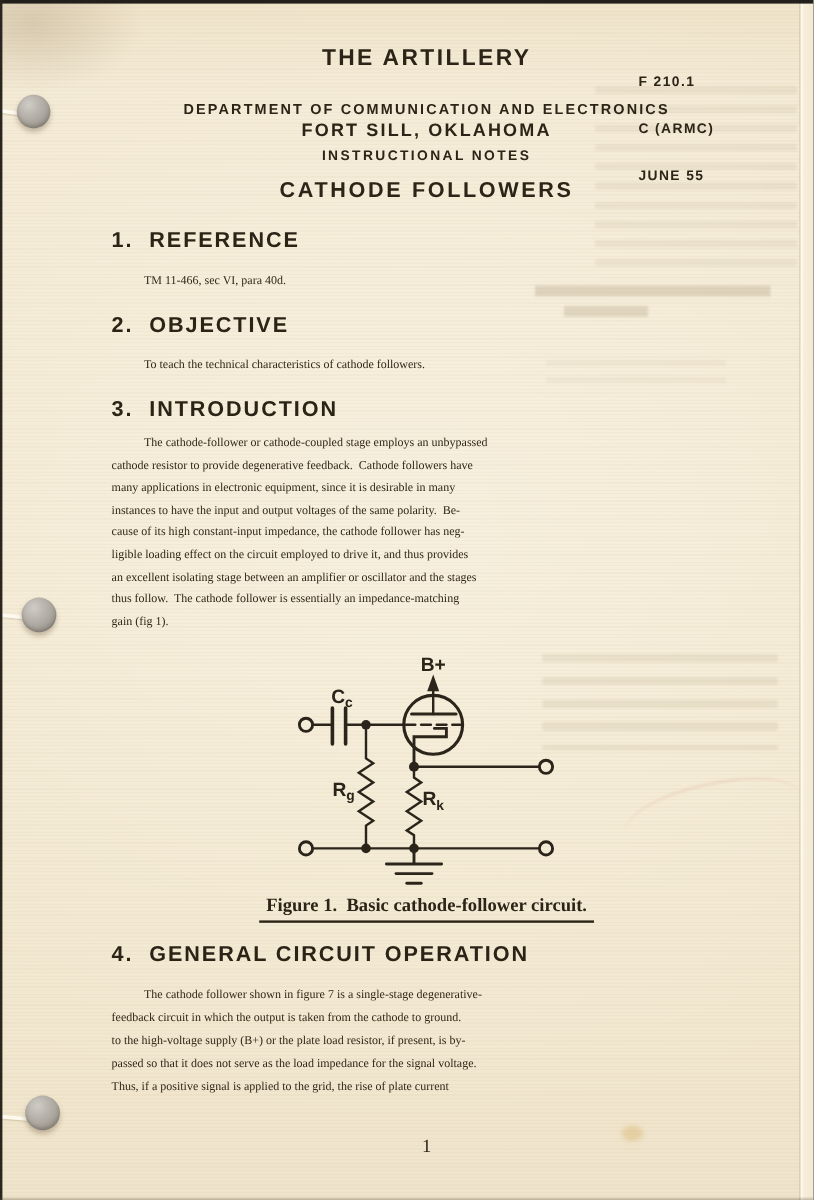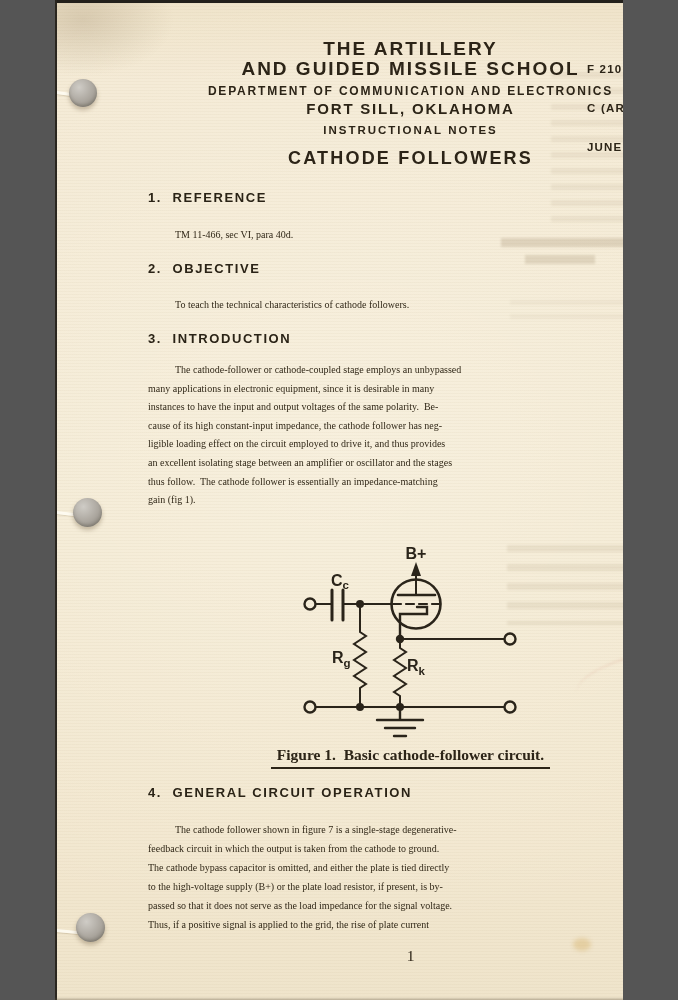--- a/index.html
+++ b/index.html
@@ -1,18 +1,18 @@
 <!DOCTYPE html>
 <html><head>
 <meta charset="utf-8">
 <style>
   html,body{margin:0;padding:0;background:#555;}
   .page{
     position:relative;
-    width:568px;height:1000px;
+    width:678px;height:1000px;
     margin:0 auto;
     overflow:hidden;
     background:
       radial-gradient(ellipse 130px 80px at 28px 20px, rgba(120,98,66,0.20), rgba(120,98,66,0) 70%),
       radial-gradient(ellipse 900px 700px at 50% 45%, rgba(255,252,242,0.35), rgba(255,252,242,0) 70%),
       linear-gradient(180deg,#efe3c9 0%, #f4ead5 8%, #f3e9d2 55%, #f2e7cf 85%, #efe4cb 100%);
     font-family:"Liberation Serif", serif;
     color:#2c2417;
   }
   
@@ -36,21 +36,21 @@
   .hdr-center{position:absolute;left:93px;width:525px;text-align:center;white-space:pre;}
   .school1{top:38px;font-size:19px;letter-spacing:2px;}
   .school2{top:58px;font-size:19px;letter-spacing:2px;}
   .dept{top:84px;font-size:12px;letter-spacing:1.8px;}
   .loc{top:100px;font-size:15px;letter-spacing:1.8px;}
   .docblock{position:absolute;left:532px;top:37px;font-size:11.5px;letter-spacing:1.2px;line-height:13px;white-space:pre;}
   .notes{top:124px;font-size:11.5px;letter-spacing:2px;}
   .doctitle{top:148px;font-size:18px;letter-spacing:2.2px;}
   
   .h{position:absolute;left:93px;font-family:"Liberation Sans", sans-serif;font-weight:bold;
-     font-size:13px;letter-spacing:1.6px;white-space:pre;color:#2a2316;}
+     font-size:18px;letter-spacing:1.6px;white-space:pre;color:#2a2316;}
   .para{position:absolute;left:93px;width:545px;}
   .bodyline{white-space:pre;font-size:10px;line-height:18.6px;color:#312818;}
   .indent{padding-left:27px;}
   .p4 .bodyline{line-height:19px;}
   
   .figsvg{position:absolute;left:200px;top:540px;}
   .figsvg *{vector-effect:none;}
   .svglbl{font-family:"Liberation Sans", sans-serif;font-weight:bold;font-size:16px;fill:#2a241a;}
   .svgsub{font-size:11.5px;}
   .caption{position:absolute;left:93px;top:746px;width:525px;text-align:center;}
@@ -80,21 +80,20 @@
 
   <div class="ghost ghost-a"></div>
   <div class="ghost ghost-b1"></div>
   <div class="ghost ghost-b2"></div>
   <div class="ghost ghost-d"></div>
   <div class="ghost ghost-c"></div>
   <div class="scratch"></div>
   <div class="stain1"></div>
 
   <div class="hdr-center sans school1">THE ARTILLERY</div>
-  <div class="hdr-center sans school2">AND GUIDED MISSILE SCHOOL</div>
   <div class="hdr-center sans dept">DEPARTMENT OF COMMUNICATION AND ELECTRONICS</div>
   <div class="hdr-center sans loc">FORT SILL, OKLAHOMA</div>
 
   <div class="docblock sans">
     <div>F 210.1</div>
     <div>C (ARMC)</div>
     <div>JUNE 55</div>
   </div>
 
   <div class="hdr-center sans notes">INSTRUCTIONAL NOTES</div>
@@ -106,20 +105,21 @@
   </div>
 
   <div class="h" style="top:261px">2.  OBJECTIVE</div>
   <div class="para" style="top:296px">
     <div class="bodyline indent">To teach the technical characteristics of cathode followers.</div>
   </div>
 
   <div class="h" style="top:331px">3.  INTRODUCTION</div>
   <div class="para" style="top:361px">
     <div class="bodyline indent">The cathode-follower or cathode-coupled stage employs an unbypassed</div>
+    <div class="bodyline">cathode resistor to provide degenerative feedback.  Cathode followers have</div>
     <div class="bodyline">many applications in electronic equipment, since it is desirable in many</div>
     <div class="bodyline">instances to have the input and output voltages of the same polarity.  Be-</div>
     <div class="bodyline">cause of its high constant-input impedance, the cathode follower has neg-</div>
     <div class="bodyline">ligible loading effect on the circuit employed to drive it, and thus provides</div>
     <div class="bodyline">an excellent isolating stage between an amplifier or oscillator and the stages</div>
     <div class="bodyline">thus follow.  The cathode follower is essentially an impedance-matching</div>
     <div class="bodyline">gain (fig 1).</div>
   </div>
 
   <svg class="figsvg" width="290" height="210" viewBox="200 540 290 210">
@@ -174,21 +174,20 @@
   </svg>
 
   <div class="caption">
     <span>Figure 1.  Basic cathode-follower circuit.</span>
   </div>
 
   <div class="h" style="top:785px">4.  GENERAL CIRCUIT OPERATION</div>
   <div class="para p4" style="top:820px">
     <div class="bodyline indent">The cathode follower shown in figure 7 is a single-stage degenerative-</div>
     <div class="bodyline">feedback circuit in which the output is taken from the cathode to ground.</div>
-    <div class="bodyline">The cathode bypass capacitor is omitted, and either the plate is tied directly</div>
     <div class="bodyline">to the high-voltage supply (B+) or the plate load resistor, if present, is by-</div>
     <div class="bodyline">passed so that it does not serve as the load impedance for the signal voltage.</div>
     <div class="bodyline">Thus, if a positive signal is applied to the grid, the rise of plate current</div>
   </div>
 
   <div class="pagenum">1</div>
 
   <div class="crease" style="left:0;top:92px;width:18px;transform:rotate(8deg);"></div>
   <div class="crease" style="left:0;top:512px;width:20px;transform:rotate(6deg);"></div>
   <div class="crease" style="left:0;top:930px;width:24px;transform:rotate(5deg);"></div>

